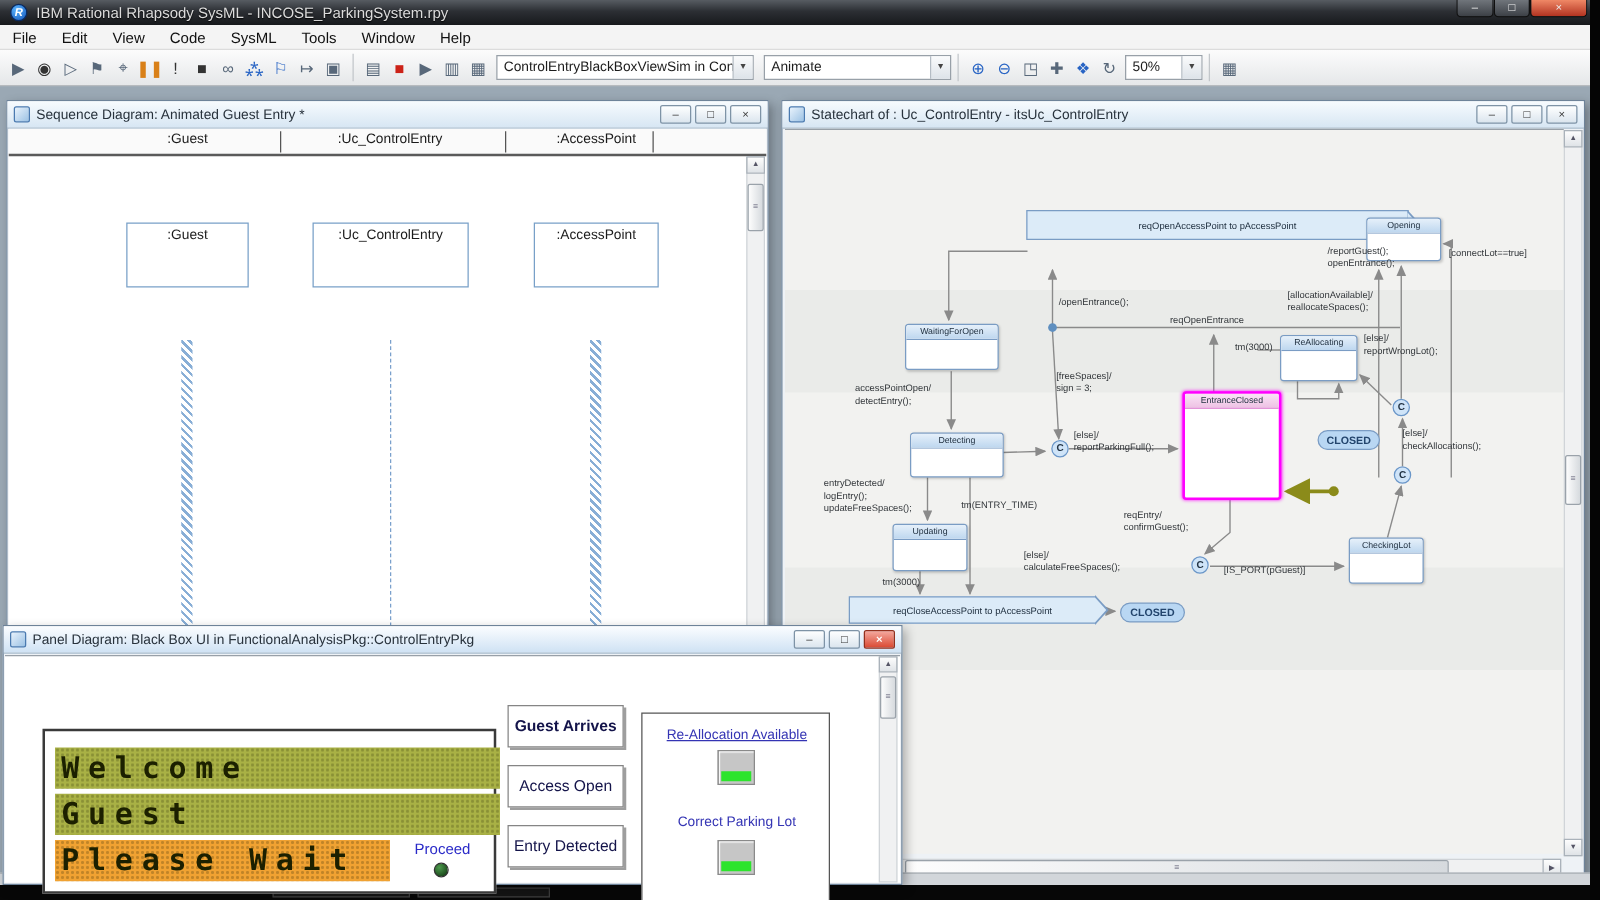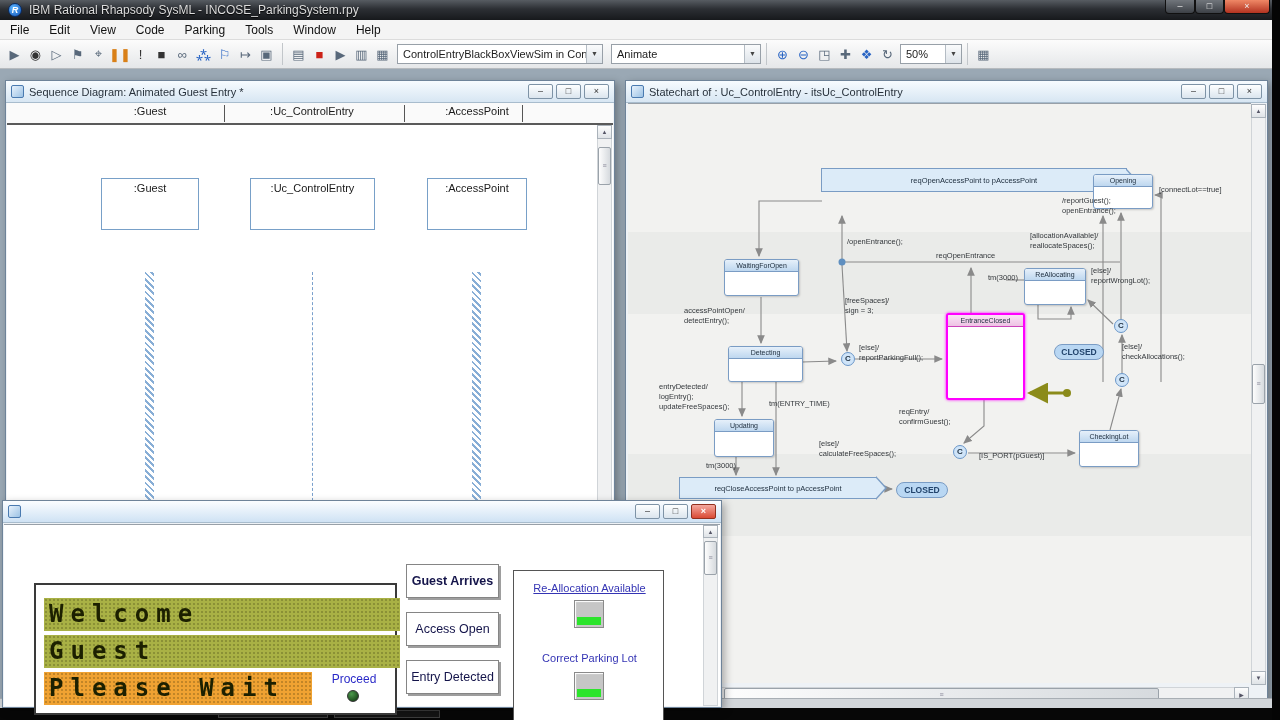--- a/index.html
+++ b/index.html
@@ -131,21 +131,21 @@
     <div class="mwbtn max">□</div>
     <div class="mwbtn close">×</div>
   </div>
 </div>
 
 <div id="menubar" class="abs">
   <span class="menu-item">File</span>
   <span class="menu-item">Edit</span>
   <span class="menu-item">View</span>
   <span class="menu-item">Code</span>
-  <span class="menu-item">Parking</span>
+  <span class="menu-item">SysML</span>
   <span class="menu-item">Tools</span>
   <span class="menu-item">Window</span>
   <span class="menu-item">Help</span>
 </div>
 
 <div id="toolbar" class="abs">
   <span class="ticon">▶</span>
   <span class="ticon dark">◉</span>
   <span class="ticon">▷</span>
   <span class="ticon">⚑</span>
@@ -302,21 +302,21 @@
     <div class="badge" style="left:426px; top:240px; width:50px; height:16px;">CLOSED</div>
     <div class="badge" style="left:268px; top:378px; width:52px; height:16px;">CLOSED</div>
 
     <div class="conn" style="left:213px; top:248px;">C</div>
     <div class="conn" style="left:486px; top:215px;">C</div>
     <div class="conn" style="left:487px; top:269px;">C</div>
     <div class="conn" style="left:325px; top:341px;">C</div>
 
     <div class="lbl" style="left:434px; top:92px; width:70px;">/reportGuest();
 openEntrance();</div>
-    <div class="lbl" style="left:531px; top:81px; width:92px;">[connectLot==true]</div>
+    <div class="lbl" style="left:531px; top:94px; width:92px;">[connectLot==true]</div>
     <div class="lbl" style="left:402px; top:127px; width:82px;">[allocationAvailable]/
 reallocateSpaces();</div>
     <div class="lbl" style="left:219px; top:133px; width:62px;">/openEntrance();</div>
     <div class="lbl" style="left:308px; top:147px; width:66px;">reqOpenEntrance</div>
     <div class="lbl" style="left:360px; top:169px; width:36px;">tm(3000)</div>
     <div class="lbl" style="left:463px; top:162px; width:70px;">[else]/
 reportWrongLot();</div>
     <div class="lbl" style="left:56px;  top:202px; width:64px;">accessPointOpen/
 detectEntry();</div>
     <div class="lbl" style="left:217px; top:192px; width:50px;">[freeSpaces]/
@@ -342,20 +342,21 @@
   <div class="sbbtn" style="right:1px; bottom:19px; width:15px; height:14px; line-height:13px;">▼</div>
   <div class="sbthumb" style="right:2px; top:283px; width:13px; height:40px; line-height:38px;">≡</div>
   <div class="sbtrack" style="left:78px; bottom:2px; right:18px; height:15px;"></div>
   <div class="sbthumb" style="left:98px; bottom:3px; width:435px; height:13px; line-height:11px;">≡</div>
   <div class="sbbtn" style="right:18px; bottom:2px; width:15px; height:15px; line-height:14px;">▶</div>
 </div>
 
 <div class="cwin" style="left:2px; top:500px; width:720px; height:208px; z-index:5;">
   <div class="ctb active">
     <div class="winicon"></div>
+    <span class="ctitle">Panel Diagram: Black Box UI in FunctionalAnalysisPkg::ControlEntryPkg</span>
     <div class="cbtns">
       <div class="wbtn">–</div>
       <div class="wbtn">□</div>
       <div class="wbtn red">×</div>
     </div>
   </div>
   <div class="abs" style="left:1px; top:23px; right:1px; bottom:1px; background:#fff; border-top:1px solid #98a0a8;">
 
     <div id="lcd-box">
       <div class="lcd olive" style="top:13px;">Welcome</div>

